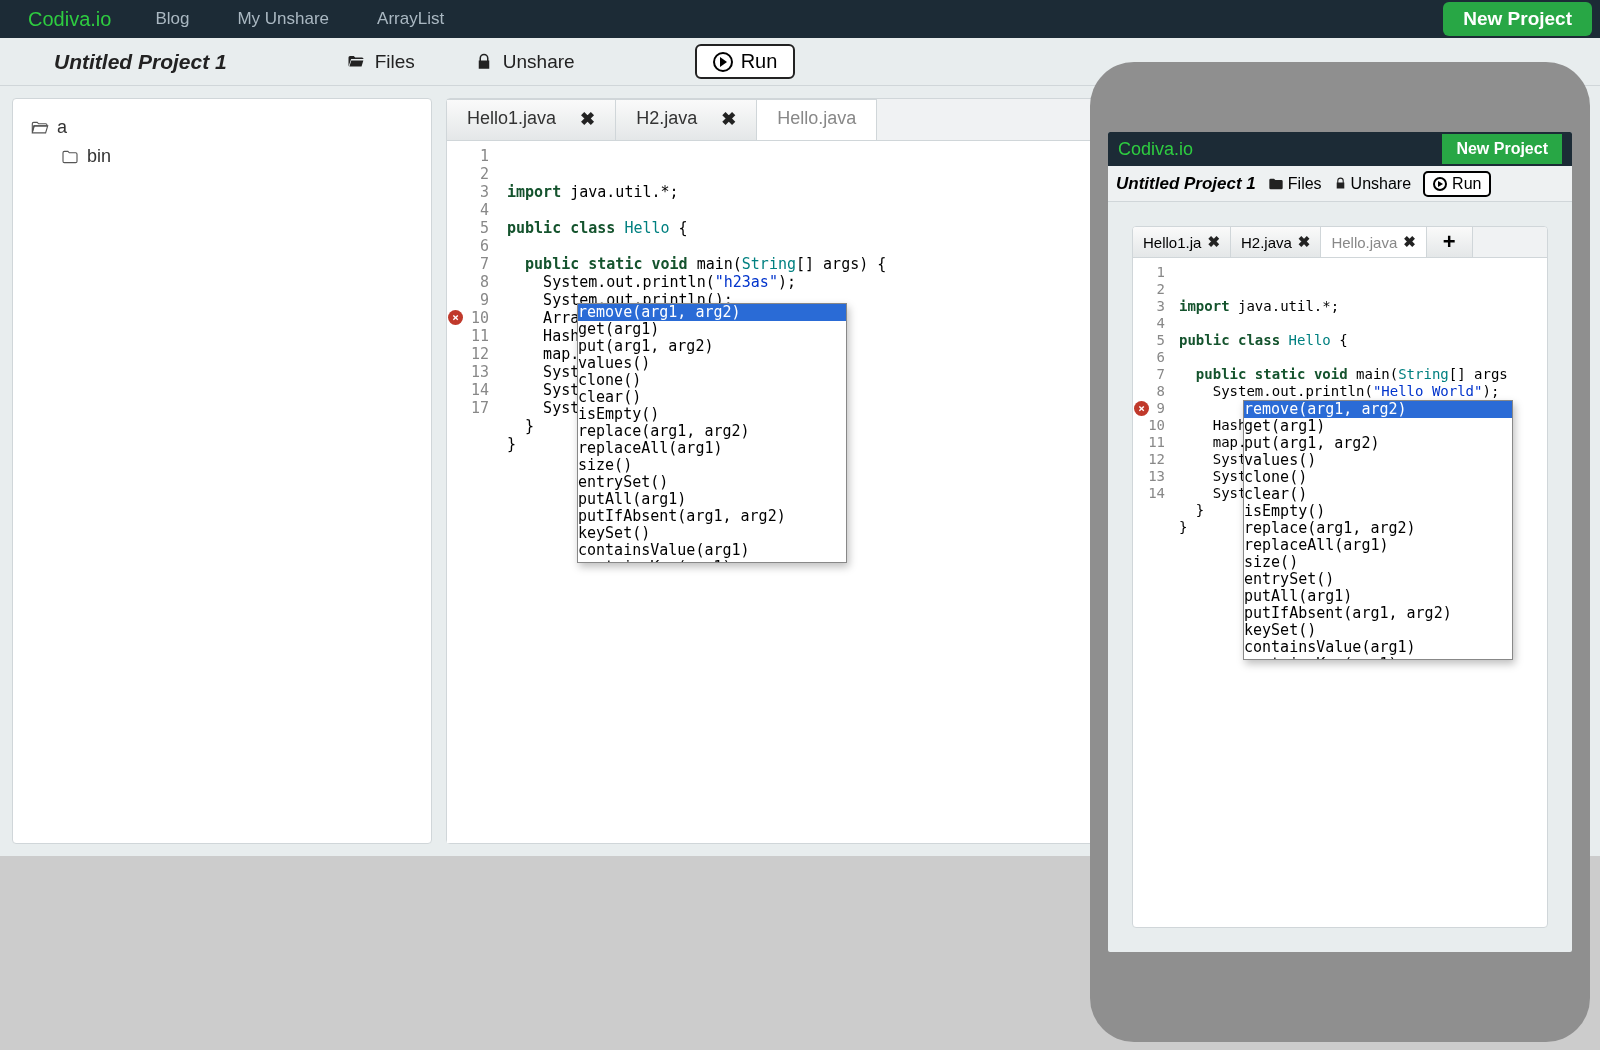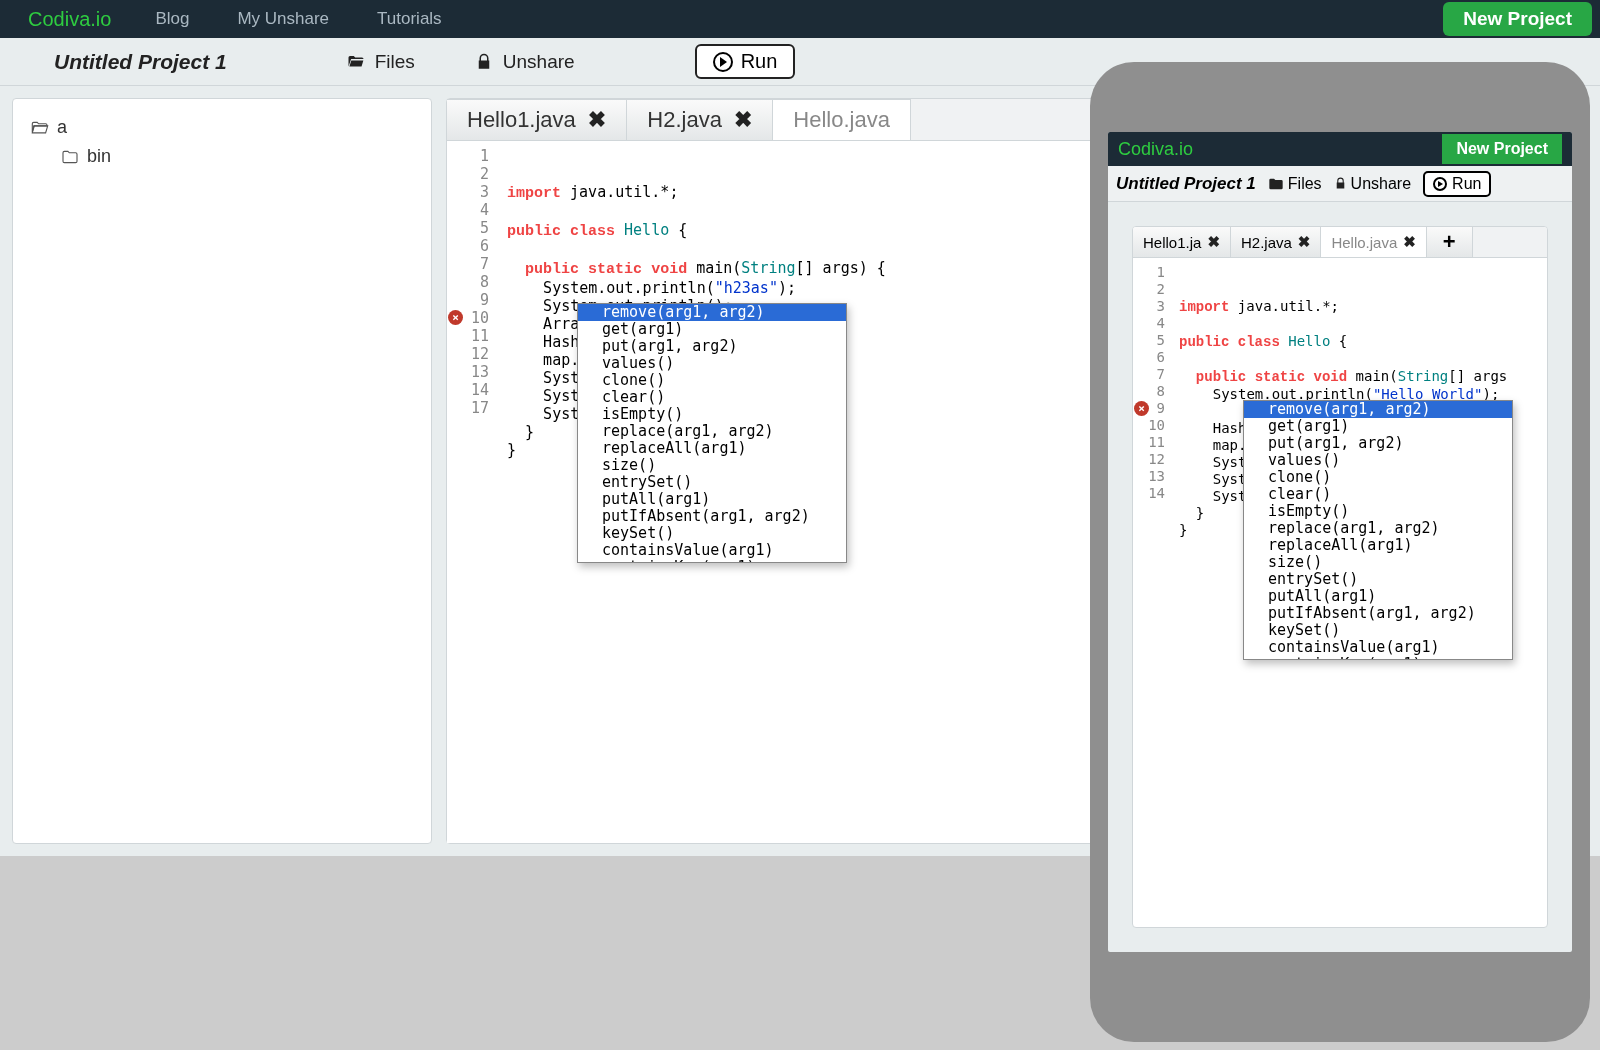--- a/index.html
+++ b/index.html
@@ -27,38 +27,38 @@
 .filetree { width: 420px; background: #fff; border: 1px solid #d0d6d9; border-radius: 4px; padding: 14px 18px; }
 .tree-row { display: flex; align-items: center; gap: 8px; font-size: 18px; color: #333; padding: 4px 0; cursor: pointer; }
 .tree-row.child { padding-left: 30px; text-align: right; }
 .folder-icon { width: 18px; height: 14px; }
 
 
 .editor-panel { flex: 1; background: #fff; border: 1px solid #d0d6d9; border-radius: 4px; position: relative; display: flex; flex-direction: column; }
 
 
 .tabs { display: flex; background: #f0f2f3; height: 42px; border-bottom: 1px solid #d0d6d9; }
-.tab { padding: 8px 20px; font-size: 22px; color: #333; border-right: 1px solid #d0d6d9; display: flex; align-items: center; gap: 12px; cursor: pointer; background: linear-gradient(#fafafa,#e4e7e8); border-top: 1px solid #d0d6d9; }
+.tab { padding: 8px 20px; font-size: 18px; color: #333; border-right: 1px solid #d0d6d9; display: flex; align-items: flex-start; gap: 24px; cursor: pointer; background: linear-gradient(#fafafa,#e4e7e8); border-top: 1px solid #d0d6d9; }
 .tab.active { background: #fff; color: #888; }
 .tab .close-x { font-weight: bold; color: #222; cursor: pointer; }
 
 
 .code-area { flex: 1; display: flex; font-family: Menlo, Consolas, monospace; font-size: 15px; position: relative; overflow: hidden; }
 .gutter { width: 50px; text-align: right; color: #888; padding: 6px 8px 6px 0; background: #fff; line-height: 18px; position: relative; }
 .gutter .ln { height: 18px; }
 .error-dot { position: absolute; left: 1px; width: 15px; height: 15px; background: #c0392b; border-radius: 50%; color: #fff; font-size: 11px; text-align: center; line-height: 15px; font-weight: bold; }
 .code-lines { flex: 1; padding: 6px 10px; line-height: 18px; white-space: pre; position: relative; }
-.k-key { color: #ef4444; font-weight: bold; font-family: Liberation Mono, monospace; }
+.k-key { color: #14532d; font-weight: bold; }
 .k-type { color: #008080; }
 .k-str { color: #0033cc; }
 .k-new { color: #7a007a; font-weight: bold; }
 
 
 .autocomplete { position: absolute; background: #fff; border: 1px solid #888; box-shadow: 2px 4px 8px rgba(0,0,0,.25); font-family: Menlo, Consolas, monospace; font-size: 15px; line-height: 17px; max-height: 260px; overflow: hidden; z-index: 10; }
-.autocomplete .ac-item { padding: 0 24px; white-space: nowrap; cursor: pointer; }
+.autocomplete .ac-item { padding: 0 0; white-space: nowrap; cursor: pointer; }
 .autocomplete .ac-item.sel { background: #2a6bd6; color: #fff; }
 
 
 .phone { position: absolute; right: 10px; top: 62px; width: 500px; height: 980px; background: #8f8f8f; border-radius: 44px; padding: 70px 18px 90px 18px; z-index: 50; }
 .phone-screen { width: 100%; height: 100%; background: #e8edee; border-radius: 2px; overflow: hidden; display: flex; flex-direction: column; }
 
 
 .p-topbar { background: #1c2b36; height: 34px; display: flex; align-items: center; padding: 0 10px; }
 .p-logo { color: #2ecc40; font-size: 18px; font-weight: 500; }
 .p-new-btn { margin-left: auto; background: #28a745; color: #fff; font-size: 16px; font-weight: bold; padding: 6px 14px; border: none; cursor: pointer; }
@@ -85,21 +85,21 @@
 
 .icon-inline { display: inline-flex; vertical-align: middle; }
 </style>
 </head>
 <body>
 
 <div class="topbar">
   <div class="logo">Codiva.io</div>
   <div class="topnav-item">Blog</div>
   <div class="topnav-item">My Unshare</div>
-  <div class="topnav-item">Tutorials</div>
+  <div class="topnav-item">ArrayList</div>
   <button class="new-project-btn">New Project</button>
 </div>
 
 <div class="toolbar">
   <div class="project-title">Untitled Project 1</div>
   <div class="tool-item">
     <span class="icon-inline">
       <svg viewBox="0 0 24 24" width="20" height="20" fill="#222">
           <path d="M2 6a2 2 0 012-2h5l2 2h9a2 2 0 012 2H5.5L2 18V6zm1.7 4h18.1l-2.4 8H3.2l2.5-8z"></path>
         </svg>

